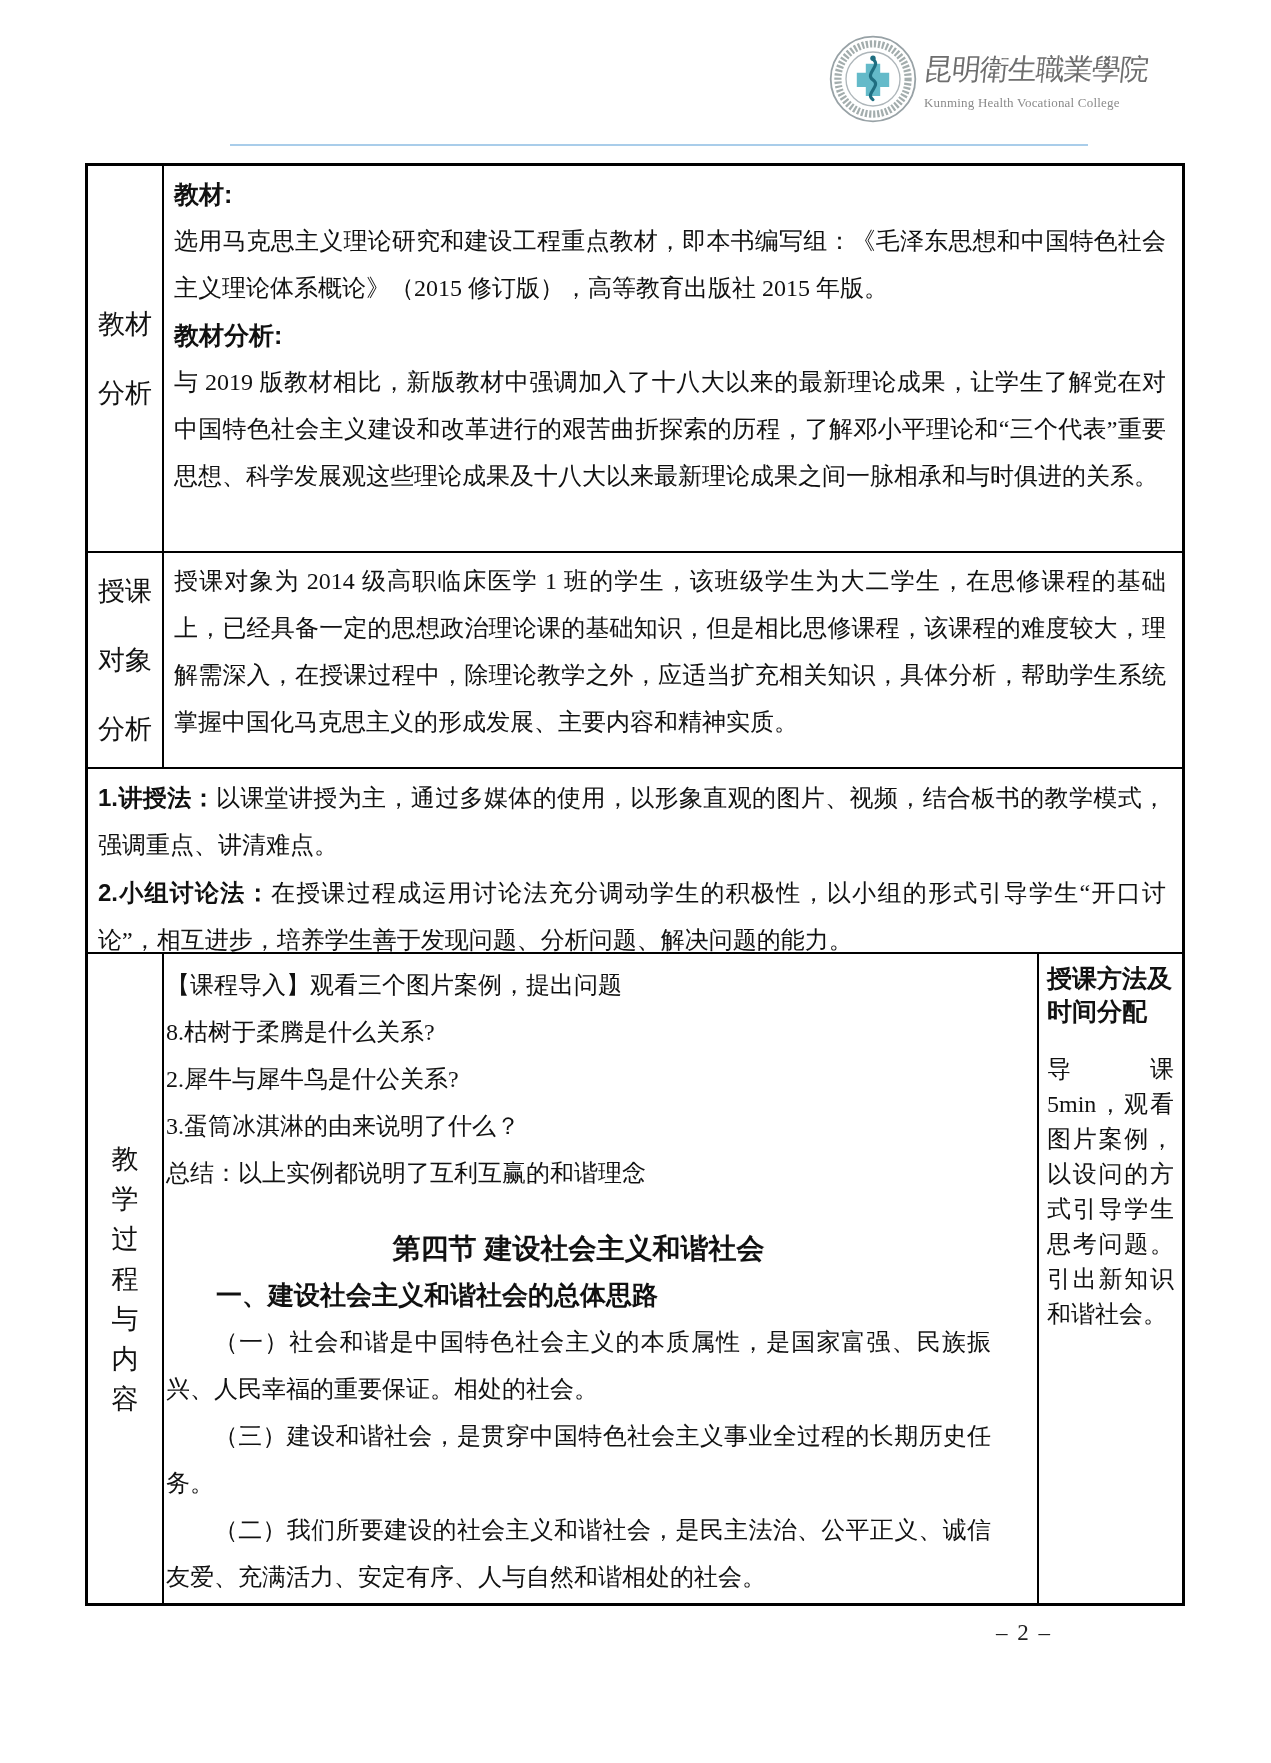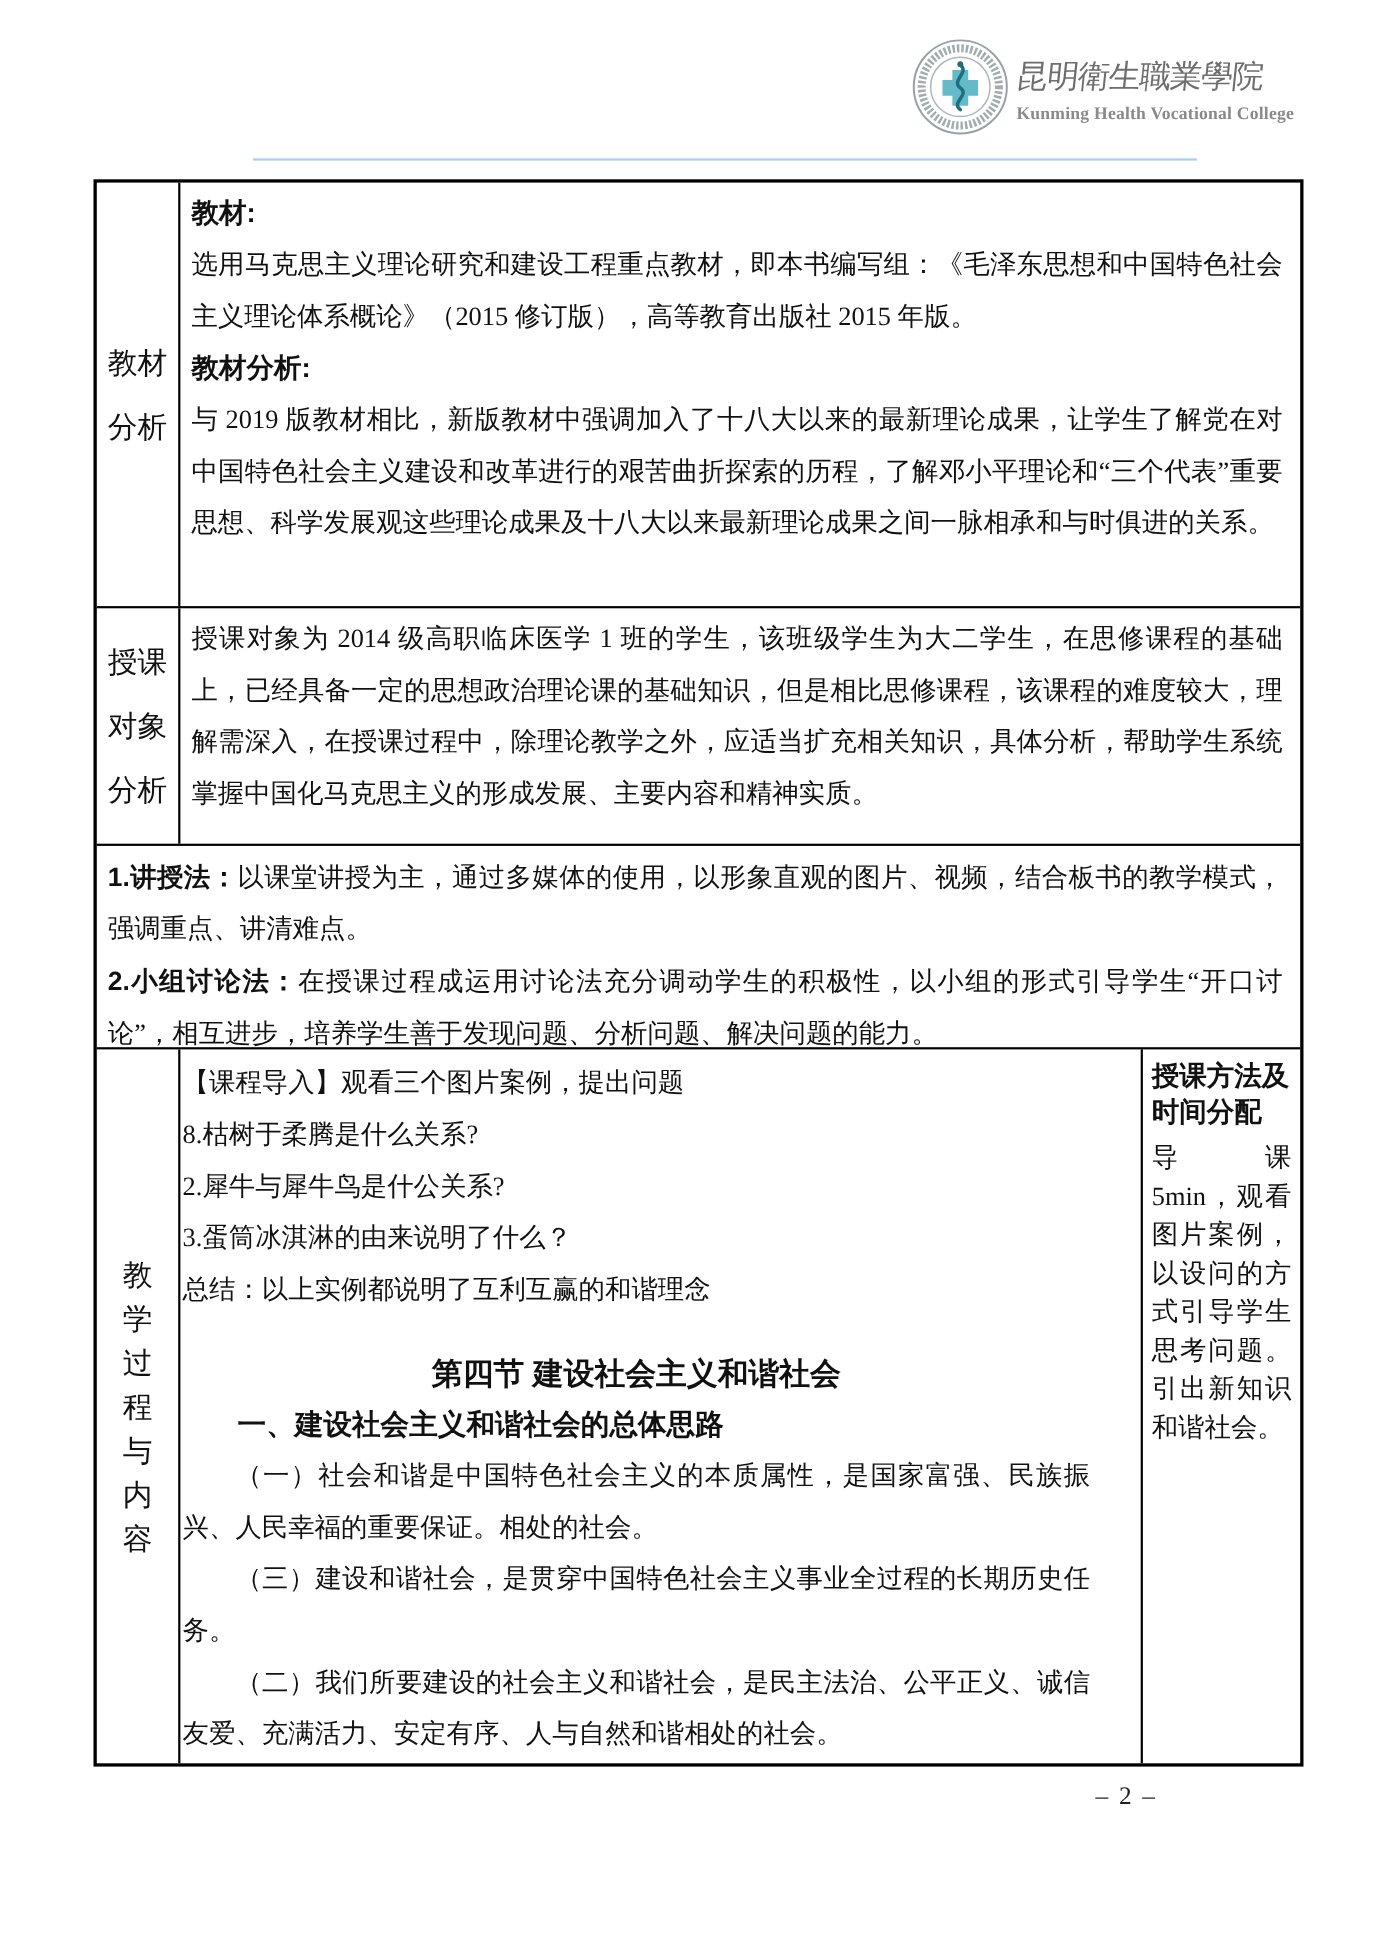--- a/index.html
+++ b/index.html
@@ -10,40 +10,40 @@
   .page{position:absolute;inset:0;}
 
   
   .logo{position:absolute;left:828px;top:34px;width:90px;height:90px;}
   .brand{position:absolute;left:924px;top:50px;width:210px;}
   .brand-zh{
     font-size:29px;color:#6e6e6e;letter-spacing:-1px;white-space:nowrap;
     font-family:"Liberation Serif", serif;transform:skewX(-6deg);
   }
   .brand-en{
-    margin-top:5px;font-size:16px;font-weight:bold;color:#8a8a8a;
+    margin-top:5px;font-size:13px;font-weight:normal;color:#8a8a8a;
     font-family:"Liberation Serif", serif;white-space:nowrap;letter-spacing:.2px;
   }
   .blue-rule{position:absolute;left:230px;top:144px;width:858px;height:2px;background:#a9cdea;}
 
   
   .sheet{
     position:absolute;left:85px;top:163px;width:1100px;
     border:3px solid #000;box-sizing:border-box;background:#fff;
   }
   .trow{display:flex;border-bottom:2px solid #000;box-sizing:border-box;}
   .trow:last-child{border-bottom:none;}
   .r1{height:387px;}
   .r2{height:216px;}
   .r3{height:185px;}
   .r4{height:649px;}
   .th{
     width:76px;flex:0 0 76px;border-right:2px solid #000;box-sizing:border-box;
     display:flex;align-items:center;justify-content:center;text-align:center;
-    font-size:27px;line-height:58px;white-space:pre-line;
+    font-size:27px;line-height:69px;white-space:pre-line;
   }
   .th.vert{line-height:40px;}
   .td{
     flex:1;box-sizing:border-box;padding:5px 16px 0 10px;
     font-size:24px;line-height:47px;text-align:justify;
   }
   p{margin:0;}
   .hei{font-family:"Liberation Sans", sans-serif;font-weight:bold;font-size:24px;}
   .lead{font-family:"Liberation Sans", sans-serif;font-weight:bold;font-size:25px;text-align:left;}
 
@@ -63,21 +63,21 @@
   }
   .indent{ text-indent:2em;text-align:justify;}
   .sidebar{
     flex:0 0 145px;width:145px;border-left:2px solid #000;box-sizing:border-box;
     padding:8px 8px 0 8px;
   }
   .sidebar-title{
     font-family:"Liberation Sans", sans-serif;font-weight:bold;font-size:25px;
     line-height:33px;text-align:left;white-space:pre-line;
   }
-  .sidebar-body{margin-top:8px;font-size:24px;line-height:35px;text-align:justify;}
+  .sidebar-body{margin-top:24px;font-size:24px;line-height:35px;text-align:justify;}
 
   
   .footer{
     position:absolute;left:958px;top:1620px;width:132px;text-align:center;
     font-size:23px;color:#222;letter-spacing:2px;
   }
 </style>
 </head>
 <body>
 

